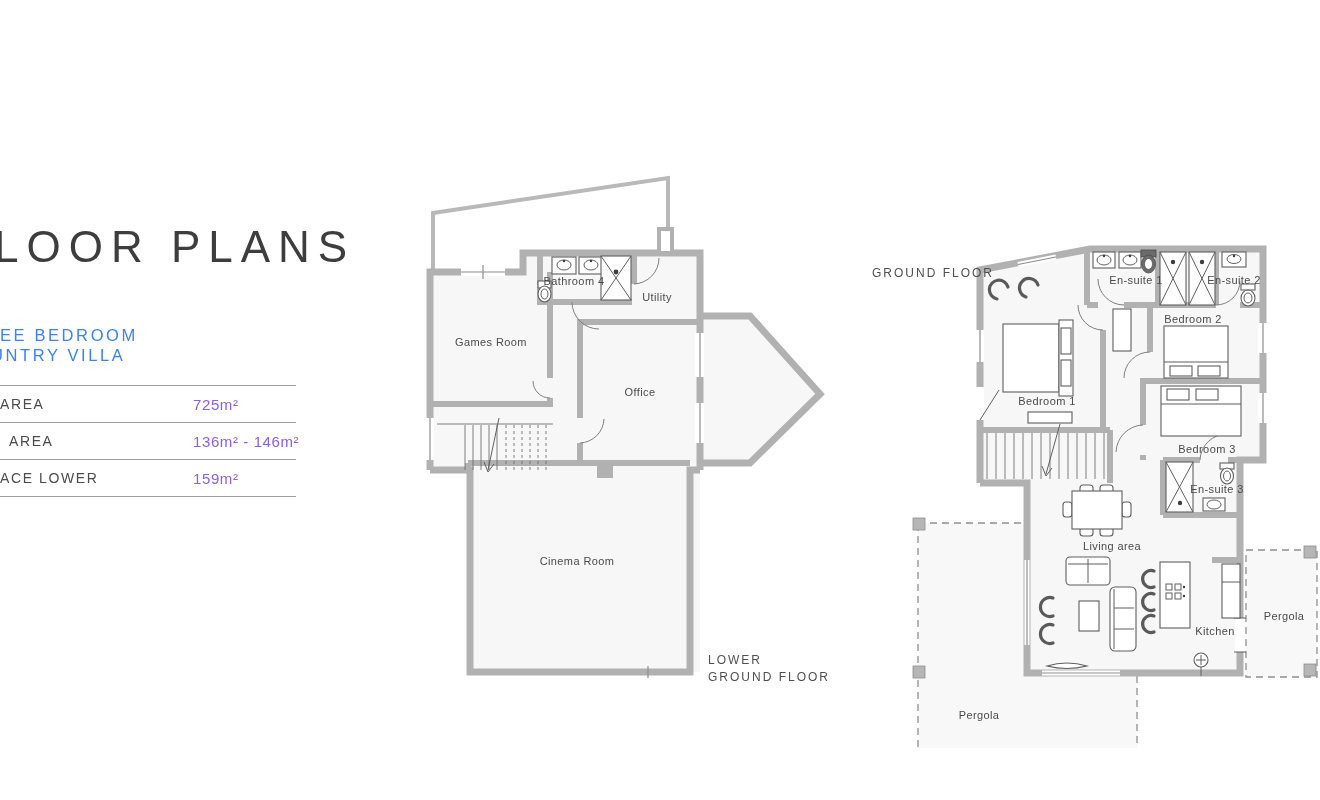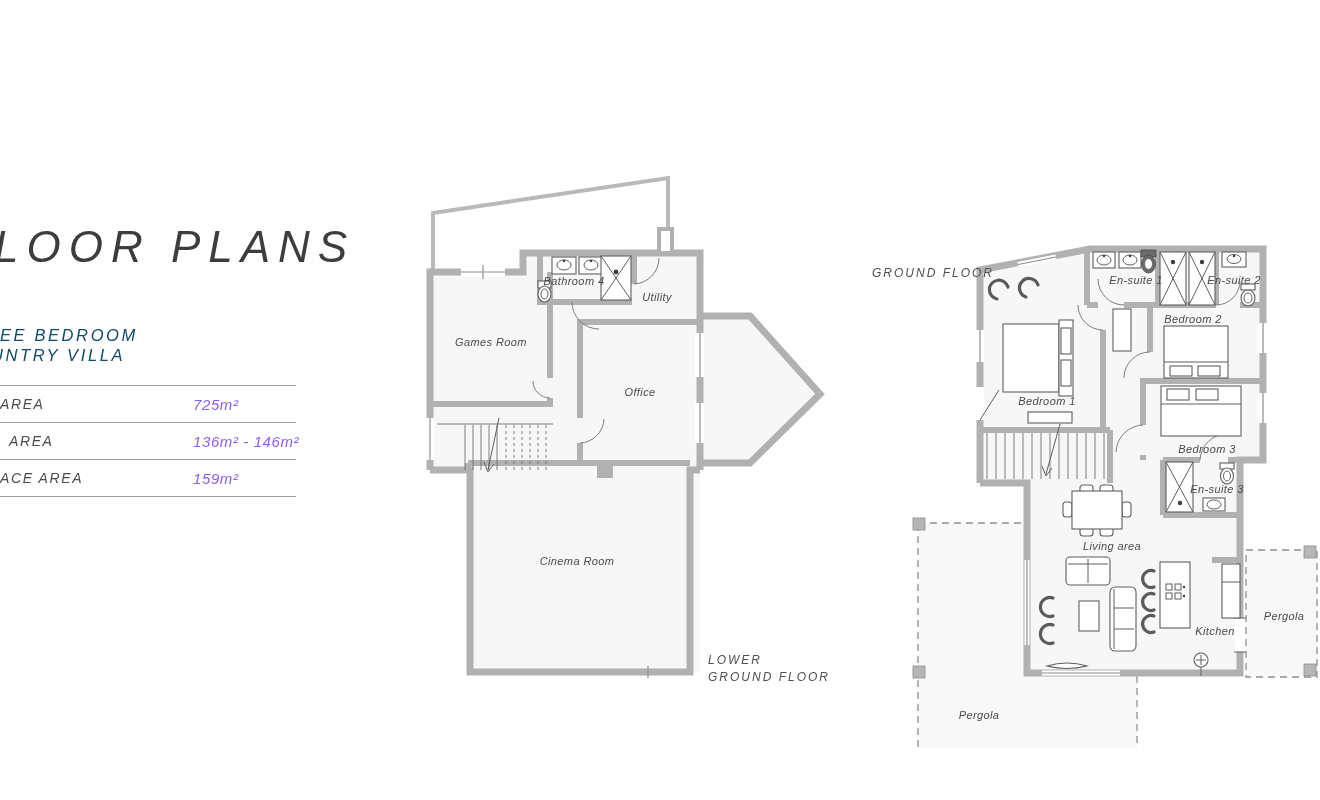--- a/index.html
+++ b/index.html
@@ -1,22 +1,22 @@
 <!DOCTYPE html>
 <html><head>
 <meta charset="utf-8">
 <style>
   html,body{margin:0;padding:0;background:#fff;}
   .canvas{position:relative;width:1320px;height:748px;background:#ffffff;overflow:hidden;
-          font-family:"Liberation Sans", sans-serif;font-style:italic;}
+          font-family:"Liberation Sans", sans-serif;}
   
   .page-title{position:absolute;left:-6px;top:222px;font-size:44px;font-weight:300;
               letter-spacing:8px;color:#3d3d3d;white-space:nowrap;}
   .subtitle{position:absolute;left:0;top:326px;font-size:16.5px;font-weight:400;
-            letter-spacing:2.6px;color:#0c4a6e;line-height:19.5px;white-space:nowrap;}
+            letter-spacing:2.6px;color:#3b82f6;line-height:19.5px;white-space:nowrap;}
   .subtitle .l2{margin-left:-9px;}
   .area-table{position:absolute;left:0;top:385px;width:296px;}
   .area-row{display:flex;align-items:center;height:36px;border-top:1.6px solid #9d9d9d;}
   .area-row:last-child{border-bottom:1.6px solid #9d9d9d;}
   .area-label{font-size:14px;letter-spacing:1.6px;color:#4b4b4b;white-space:nowrap;}
   .area-value{position:absolute;left:193px;font-size:15px;letter-spacing:0.6px;color:#8b5cf6;white-space:nowrap;}
   .r2 .area-label{padding-left:9px;}
   
   svg{position:absolute;left:0;top:0;}
   .floor{fill:#f7f7f7;stroke:none;}
@@ -50,21 +50,21 @@
   <div class="area-table">
     <div class="area-row r1">
       <span class="area-label">AREA</span>
       <span class="area-value">725m²</span>
     </div>
     <div class="area-row r2">
       <span class="area-label">AREA</span>
       <span class="area-value">136m² - 146m²</span>
     </div>
     <div class="area-row r3">
-      <span class="area-label">ACE AREA</span>
+      <span class="area-label">ACE LOWER</span>
       <span class="area-value">159m²</span>
     </div>
   </div>
 
   <svg width="1320" height="800" viewBox="0 0 1320 800">
 
     <g>
 
       <polygon class="floor" points="430,272 523,272 523,253 700,253 700,672 470,672 470,470 430,470"></polygon>
       <polygon class="floor" points="700,316 750,316 820,394 750,463 700,463"></polygon>

